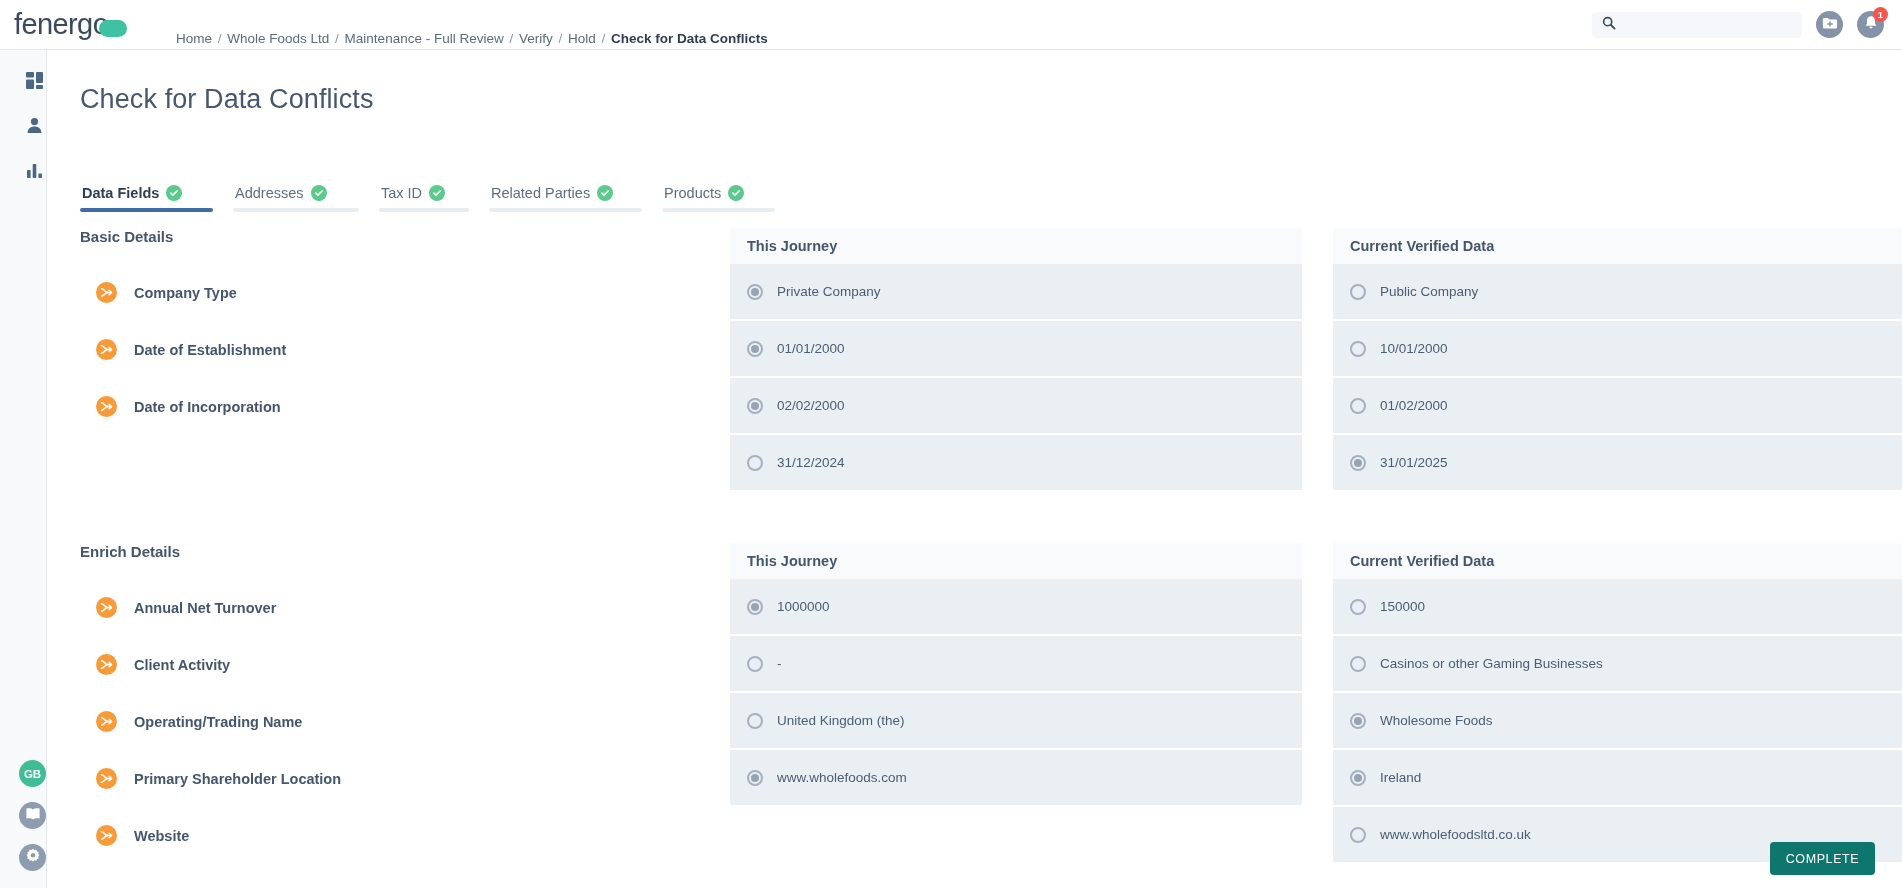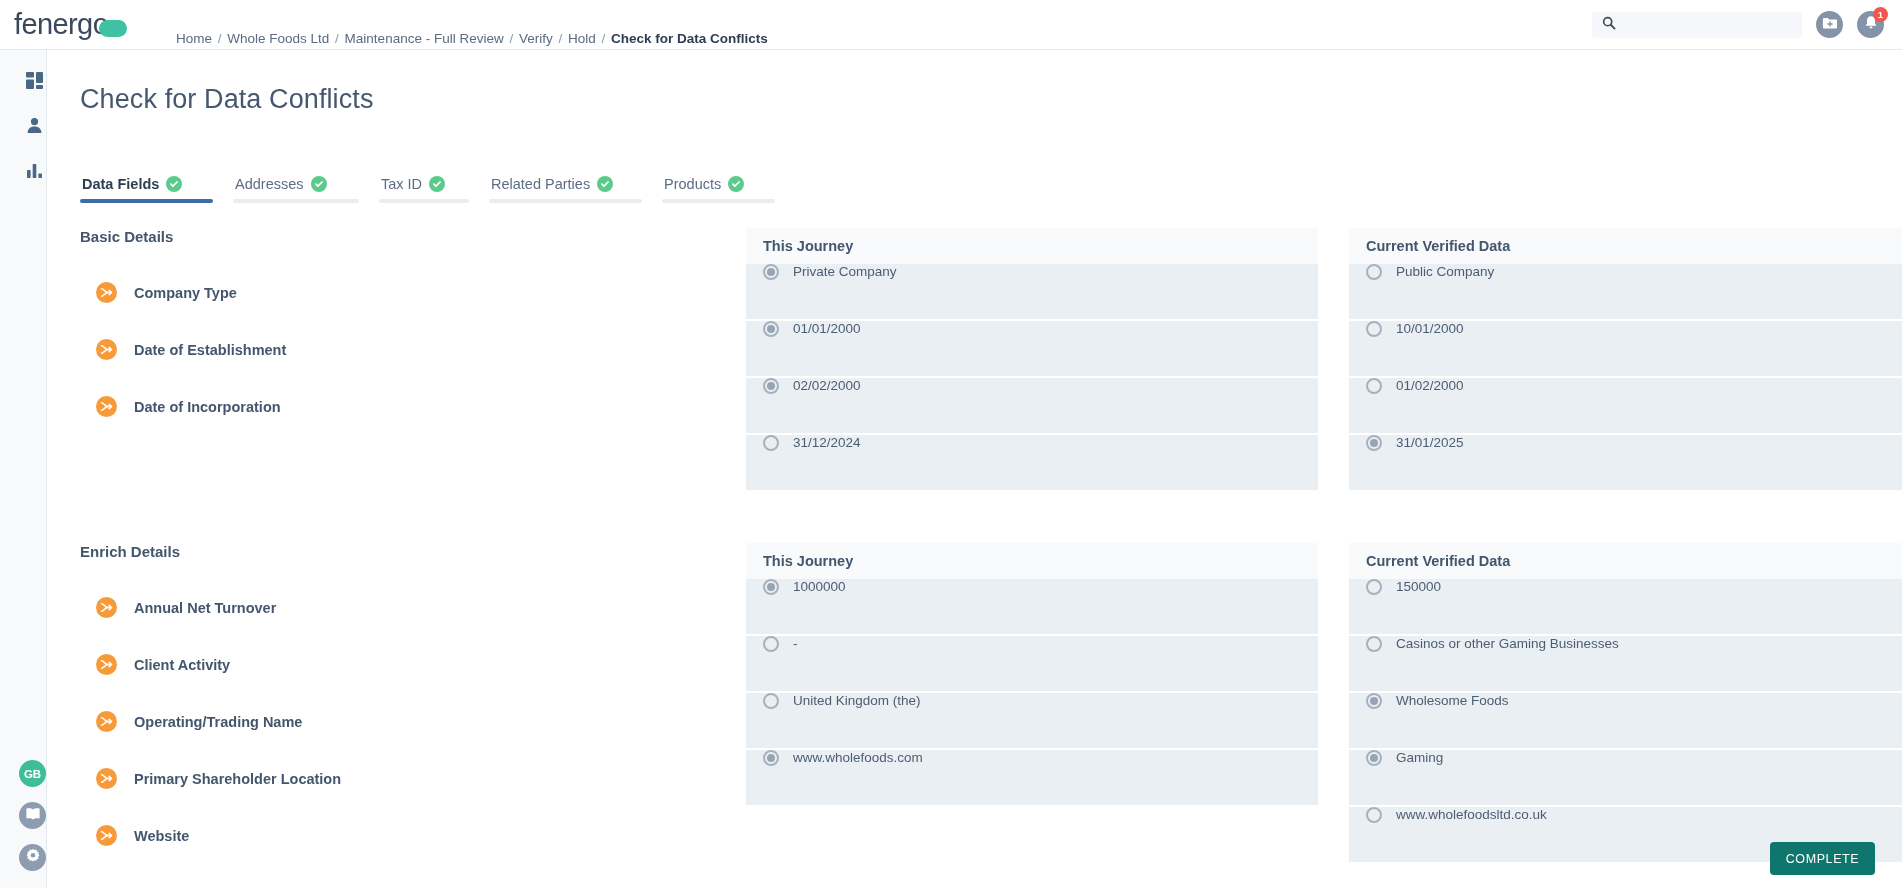--- a/index.html
+++ b/index.html
@@ -103,21 +103,21 @@
     background: #ffffff;
   }
   .page-title {
     position: absolute; left: 33px; top: 34px;
     font-size: 27px; font-weight: 400; color: #46586f;
     letter-spacing: 0.1px;
   }
 
   
   .tabs {
-    position: absolute; left: 33px; top: 126px;
+    position: absolute; left: 33px; top: 135px;
     display: flex; gap: 0px;
   }
   .tab { margin-right: 20px; cursor: pointer; }
   .tab-head { display: flex; align-items: center; gap: 7px; padding: 0 2px 7px 2px; }
   .tab-label { font-size: 14.5px; color: #5d6d82; white-space: nowrap; }
   .tab.active .tab-label { color: #2e3e52; font-weight: bold; }
   .check-badge {
     width: 16px; height: 16px; border-radius: 50%;
     background: #5bca8d; display: flex; align-items: center;
     justify-content: center; flex: 0 0 auto;
@@ -137,33 +137,33 @@
     height: 57px; display: flex; align-items: center; gap: 17px;
   }
   .conflict-icon {
     width: 21px; height: 21px; border-radius: 50%;
     background: #f79b3a; display: flex; align-items: center;
     justify-content: center; flex: 0 0 auto; margin-left: 16px;
   }
   .label-text { font-size: 14.5px; font-weight: bold; color: #44566d; }
 
   .col {
-    position: absolute; top: 0; width: 572px; margin-left: 16px;
+    position: absolute; top: 0; width: 572px;
   }
   .col-journey { left: 683px; }
   .col-verified { left: 1286px; }
   .col-head {
     height: 36px; background: #f8fafc;
     display: flex; align-items: center; padding-left: 17px;
     font-size: 14.5px; font-weight: bold; color: #44566d;
   }
   .opt-row {
     height: 55px; margin-bottom: 2px;
     background: #eaeff4;
-    display: flex; align-items: flex-start; padding-left: 17px;
+    display: flex; align-items: center; padding-left: 17px;
     gap: 14px; cursor: pointer;
   }
   .radio {
     width: 16px; height: 16px; border-radius: 50%;
     border: 2px solid #a6b1bf; background: #eaeff4;
     flex: 0 0 auto; display: flex; align-items: center;
     justify-content: center;
   }
   .radio.checked::after {
     content: ""; width: 8px; height: 8px; border-radius: 50%;
@@ -504,21 +504,21 @@
           <div class="opt-row">
             <span class="radio"></span>
             <span class="opt-text">Casinos or other Gaming Businesses</span>
           </div>
           <div class="opt-row">
             <span class="radio checked"></span>
             <span class="opt-text">Wholesome Foods</span>
           </div>
           <div class="opt-row">
             <span class="radio checked"></span>
-            <span class="opt-text">Gaming</span>
+            <span class="opt-text">Ireland</span>
           </div>
           <div class="opt-row">
             <span class="radio"></span>
             <span class="opt-text">www.wholefoodsltd.co.uk</span>
           </div>
         </div>
       </div>
     </div>
 
   <button class="complete-btn" disabled="">COMPLETE</button>

